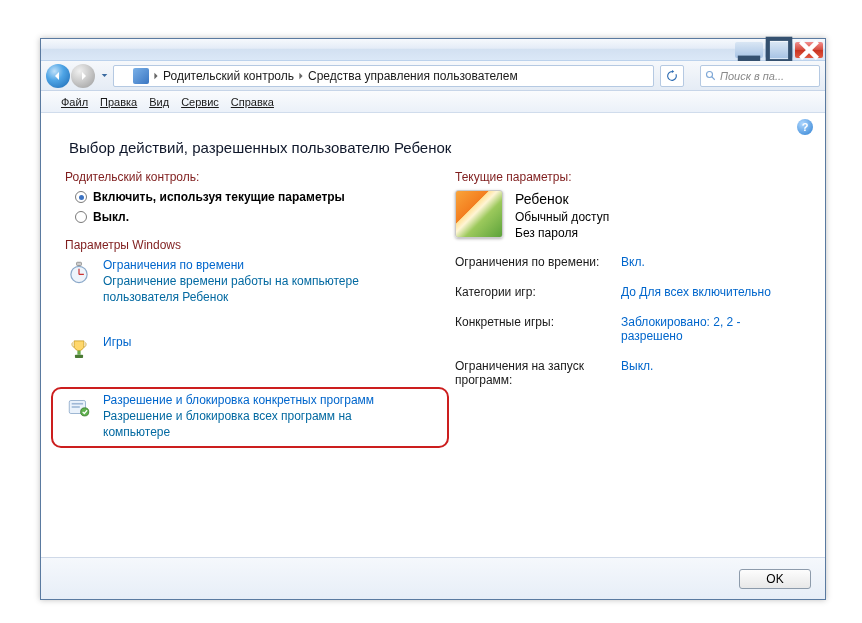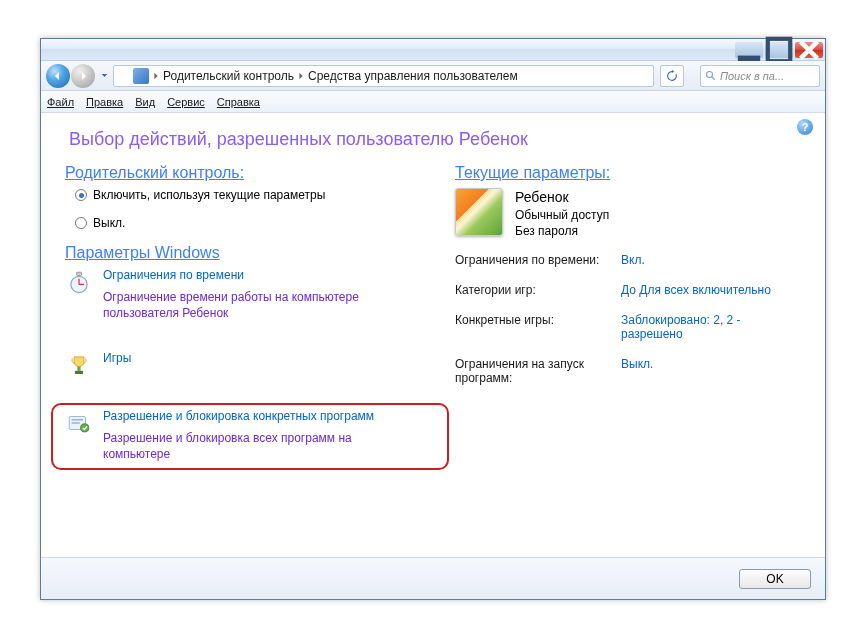--- a/index.html
+++ b/index.html
@@ -24,45 +24,45 @@
 .bc-icon { width:16px; height:16px; margin-right:2px; background: linear-gradient(135deg,#7bb1e8,#3a76c2); border-radius:2px; }
 .bc-item { padding:0 2px; cursor:pointer; }
 .bc-sep { width:10px; height:16px; display:flex; align-items:center; justify-content:center; }
 .bc-sep svg { width:6px; height:8px; fill:#666; }
 .refresh-box { width:24px; height:22px; border:1px solid #b5c9e2; background:#fff; display:flex; align-items:center; justify-content:center; cursor:pointer; border-radius:2px; margin-left:2px; }
 .refresh-box svg { width:12px; height:12px; fill:#2f6db3; }
 .search-box { width:120px; height:22px; border:1px solid #b5c9e2; background:#fff; display:flex; align-items:center; padding:0 4px; border-radius:2px; margin-left:12px; }
 .search-box svg { width:12px; height:12px; fill:#7ea7d6; flex-shrink:0; }
 .search-box span { font-size:11px; color:#8a8a8a; font-style:italic; margin-left:3px; overflow:hidden; white-space:nowrap; }
 
-.menubar { height:22px; background: linear-gradient(180deg,#fafbfd,#ebf1f9); border-bottom:1px solid #d0dcec; display:flex; align-items:center; padding:0 6px; gap:12px; }
+.menubar { height:22px; background: linear-gradient(180deg,#fafbfd,#ebf1f9); border-bottom:1px solid #d0dcec; display:flex; align-items:center; padding:0 20px; gap:12px; }
 .menuitem { font-size:11px; color:#1a1a1a; cursor:pointer; }
 .menuitem u { text-decoration: underline; }
 
 .content { flex:1; background:#fff; padding: 10px 24px 0 24px; position:relative; overflow:auto; }
 .help-icon { position:absolute; top:6px; right:12px; width:16px; height:16px; border-radius:50%; background: radial-gradient(circle at 35% 30%,#aed7ff,#2e80d2); color:#fff; font-size:11px; font-weight:bold; display:flex; align-items:center; justify-content:center; cursor:pointer; }
 
-.page-title { color:#8b5cf6; font-size:18px; margin: 6px 0 14px 4px; }
+.page-title { color:#0f172a; font-size:15px; margin: 16px 0 14px 4px; }
 .columns { display:flex; }
 .col-left { width: 380px; }
 .col-right { flex:1; padding-left: 10px; }
 
-.section-lbl { font-size:16px; color:#3b82f6; margin-bottom:6px;text-decoration:underline; }
-.radio-group { margin: 0 0 14px 10px; display:flex; flex-direction:column; gap:14px; }
+.section-lbl { font-size:12px; color:#7f1d1d; margin-bottom:6px; }
+.radio-group { margin: 0 0 14px 10px; display:flex; flex-direction:column; gap:6px;font-weight:bold; }
 .radio { display:flex; align-items:center; font-size:12px; gap:6px; cursor:pointer; }
 .radio .dot { width:12px; height:12px; border:1px solid #7a7a7a; border-radius:50%; background:#fff; display:flex; align-items:center; justify-content:center; }
 .radio .dot.on::after { content:""; width:5px; height:5px; border-radius:50%; background:#3b72c2; }
 
 .opts { display:flex; flex-direction:column; gap:30px; }
 .opt { display:flex; gap:10px; }
 .opt-icon { width:28px; height:28px; flex-shrink:0; display:flex; align-items:center; justify-content:center; }
 .opt-icon svg { width:26px; height:26px; }
 .opt-body { font-size:12px; }
 .opt-link { color:#0066cc; cursor:pointer; }
-.opt-desc { color:#6d28d9; margin-top:8px; max-width: 300px; line-height:1.3; }
+.opt-desc { color:#0369a1; margin-top:2px; max-width: 300px; line-height:1.3; }
 .opt.highlight { position: relative; }
 .opt.highlight .callout { position:absolute; left:-14px; top:-6px; right:-4px; bottom:-8px; border: 2.5px solid #cc1e1e; border-radius: 10px; pointer-events:none; }
 
 .user-row { display:flex; gap:12px; margin-bottom:14px; }
 .avatar { width:48px; height:48px; border:1px solid #c9c9c9; background: linear-gradient(135deg,#f9a43a 0%,#f37e1f 35%, #ffe29a 36%, #fff5d6 45%, #9cc95c 60%, #5ca23a 100%); border-radius:3px; box-shadow: 0 1px 3px rgba(0,0,0,.3); }
 .user-meta { font-size:12px; line-height:1.35; }
 .user-name { font-size:14px; }
 
 .params-grid { display:grid; grid-template-columns: 150px 1fr; row-gap:10px; column-gap:10px; font-size:12px;gap:16px; }
 .param-l { color:#1a1a1a; }

